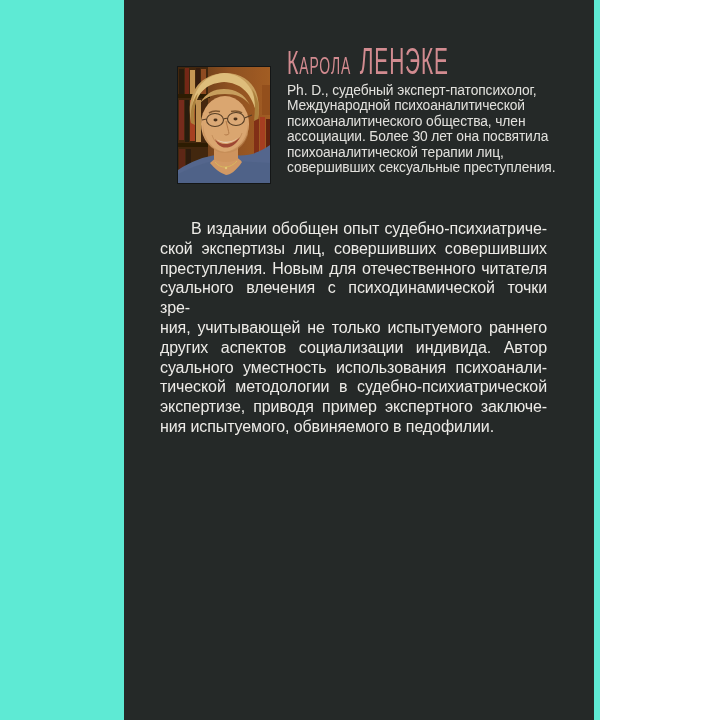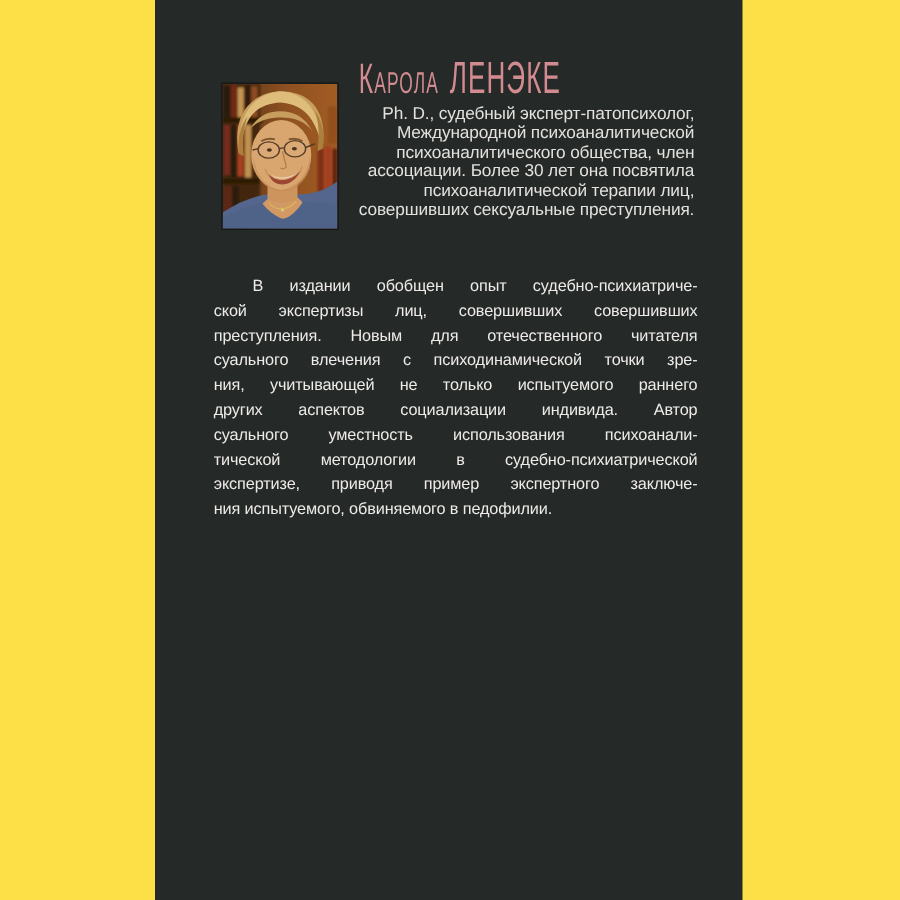--- a/index.html
+++ b/index.html
@@ -6,23 +6,23 @@
     margin: 0;
     padding: 0;
     width: 720px;
     height: 720px;
     background: #ffffff;
     overflow: hidden;
     font-family: "Liberation Sans", sans-serif;
   }
   .page {
     position: relative;
-    width: 720px;
+    width: 600px;
     height: 720px;
-    background: #fde047;
+    background: #5eead4;
   }
   .panel {
     position: absolute;
     left: 124px;
     top: 0;
     width: 470px;
     height: 720px;
     background: #252928;
   }
   .photo {
@@ -61,30 +61,29 @@
     font-size: 36px;
   }
   .bio {
     position: absolute;
     left: 163px;
     top: 83px;
     color: #e2e1dd;
     font-size: 13.8px;
     line-height: 15.4px;
     letter-spacing: -0.1px;
-    text-align: right;
   }
   .bio-line { white-space: nowrap; }
   .annotation {
     position: absolute;
-    left: 47px;
+    left: 36px;
     top: 219px;
     width: 387px;
     color: #edebe7;
-    font-size: 13px;
+    font-size: 16px;
     line-height: 19.8px;
     letter-spacing: -0.1px;
   }
   .ann-line {
     text-align: justify;
     text-align-last: justify;
   }
   .ann-line:first-child { text-indent: 31px; }
   .ann-line:last-child { text-align-last: left; }
 </style>

